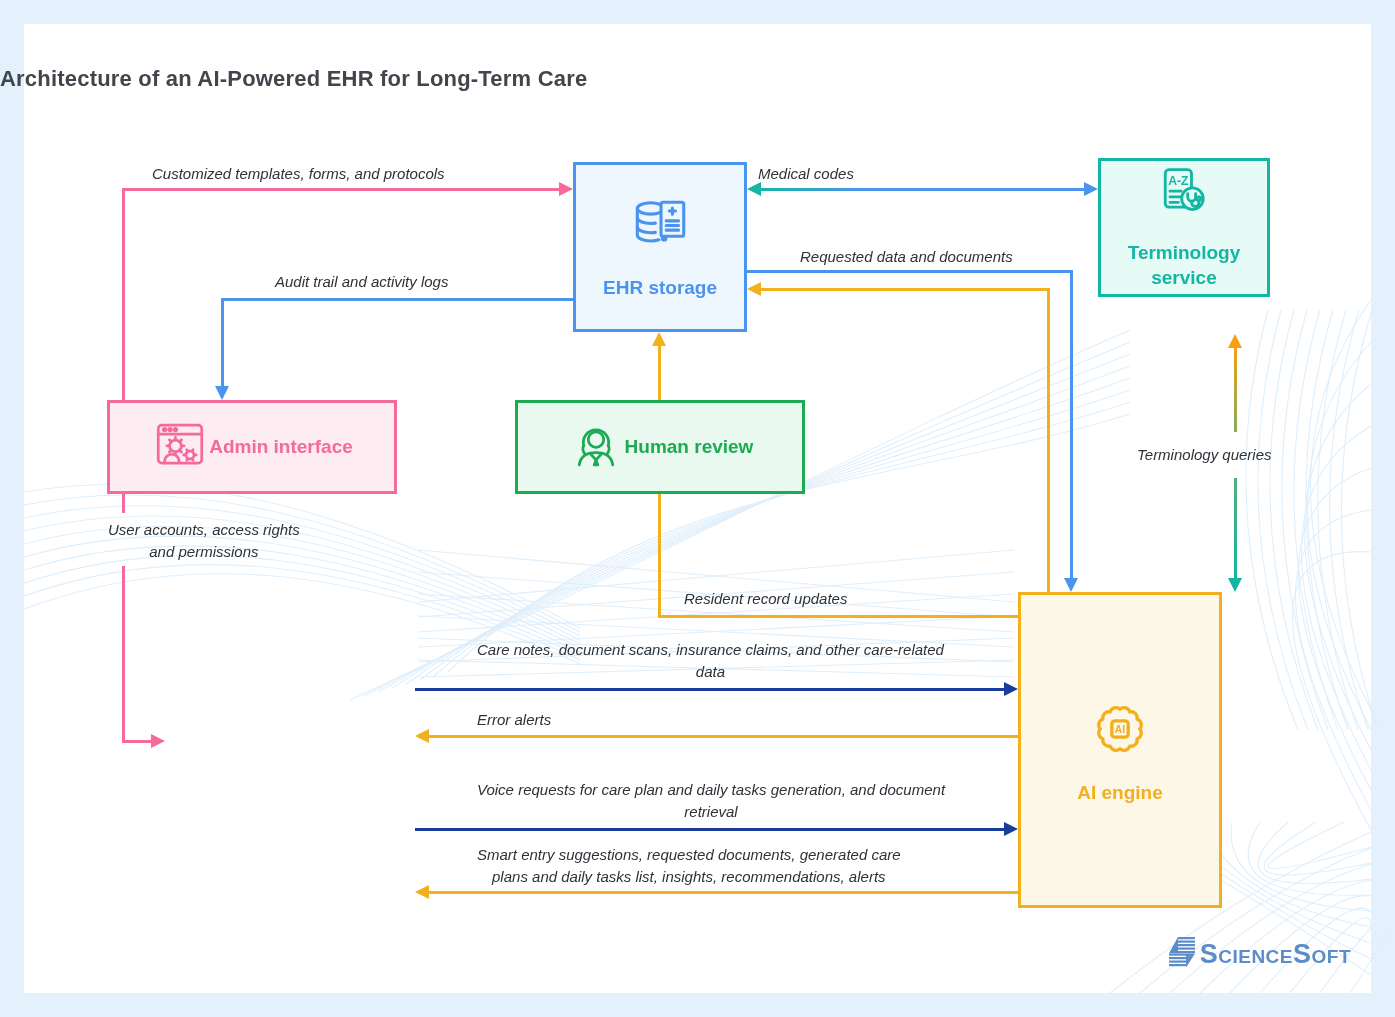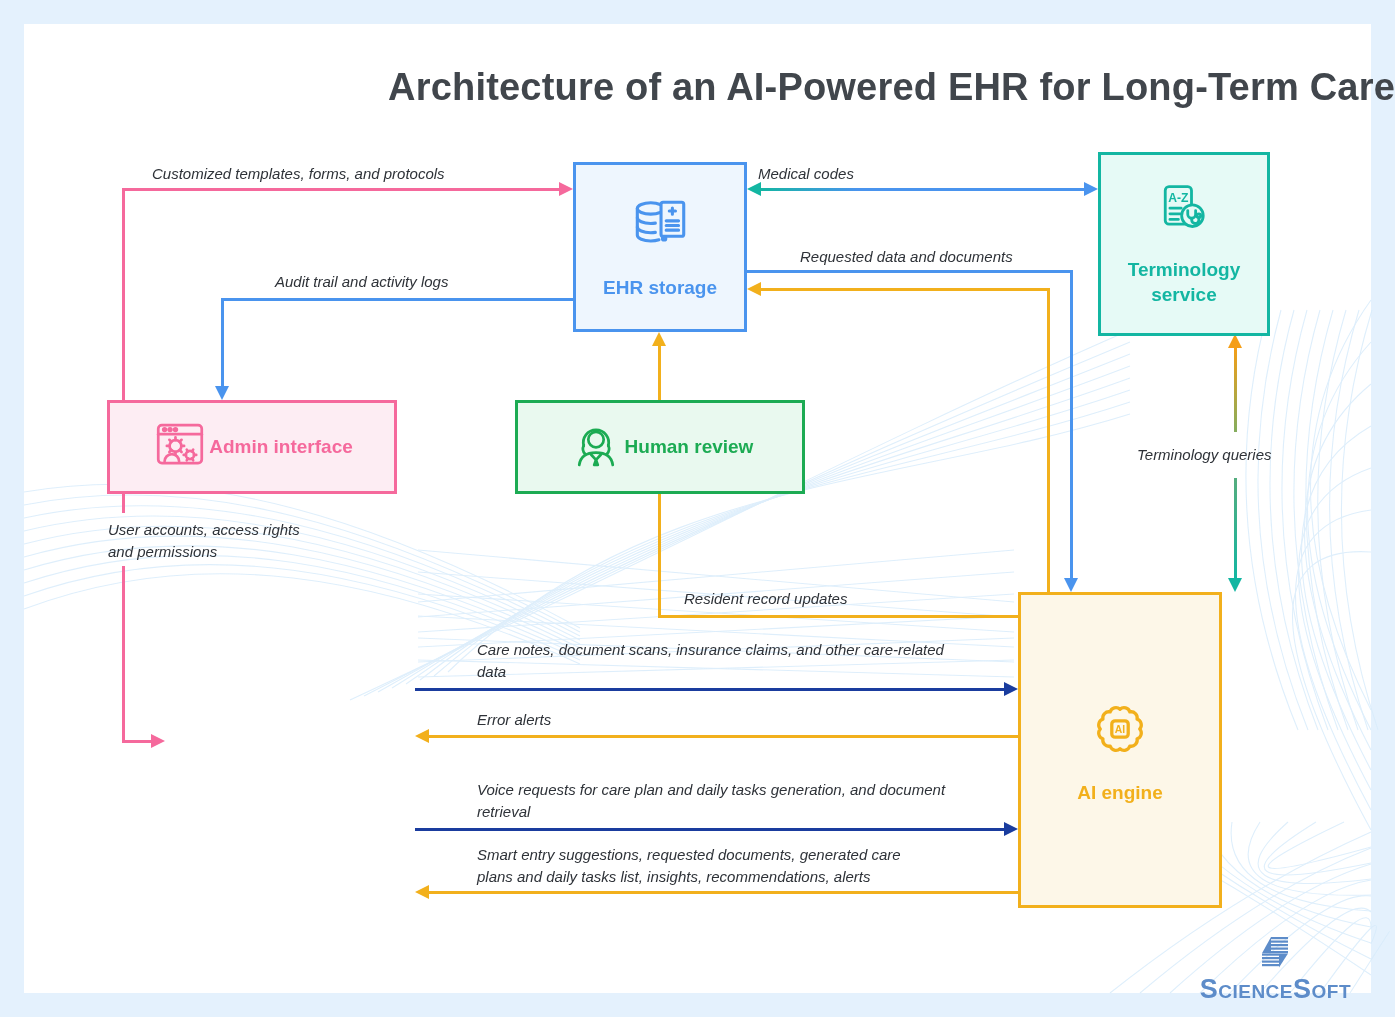--- a/index.html
+++ b/index.html
@@ -1,49 +1,49 @@
 <!DOCTYPE html>
 <html style="--pink: #f5699c; --blue: #4a94ee; --navy: #1a3c9e; --yellow: #f2b01c; --teal: #13b6a2; --green: #1cab53; --orange: #f59e16; --pink-bg: #fdedf3; --blue-bg: #eef6fe; --navy-bg: #edf2fc; --teal-bg: #e6faf6; --green-bg: #e9f9ef; --amber-bg: #fdf7e8; --ink: #2e3238; --title-ink: #41464c; --logo-blue: #5d8cc9; --frame: #e4f1fd;"><head>
 <meta charset="utf-8">
 <style>
   html,body{margin:0;padding:0;background:#e4f1fd;}
   .canvas{position:relative;width:1395px;height:1017px;background:var(--frame,#e4f1fd);
           font-family:"Liberation Sans",sans-serif;overflow:hidden;}
   .panel{position:absolute;left:24px;top:24px;right:24px;bottom:24px;background:#ffffff;}
   .bg-curves{position:absolute;left:0;top:0;z-index:0;}
 
-  .diagram-title{position:absolute;left:0;top:66px;width:100%;text-align:right;
-    font-size:38px;font-weight:bold;color:var(--title-ink);letter-spacing:.2px;z-index:2;}
+  .diagram-title{position:absolute;left:0;top:66px;width:100%;text-align:left;
+    font-size:22px;font-weight:bold;color:var(--title-ink);letter-spacing:.2px;z-index:2;}
 
   .box{position:absolute;box-sizing:border-box;border:3px solid;display:flex;
        align-items:center;justify-content:center;z-index:2;}
   .box.col{flex-direction:column;gap:13px;}
   .box.row{flex-direction:row;gap:0;}
   .box .label{font-weight:bold;font-size:19px;line-height:1.3;text-align:center;}
 
   .b-ehr {left:573px;top:162px;width:174px;height:170px;border-color:var(--blue); background:var(--blue-bg); color:var(--blue);}
-  .b-term{left:1098px;top:152px;width:172px;height:184px;border-color:var(--teal); background:var(--teal-bg); color:var(--teal);}
+  .b-term{left:1098px;top:158px;width:172px;height:139px;border-color:var(--teal); background:var(--teal-bg); color:var(--teal);}
   .b-adm {left:107px;top:400px;width:290px;height:94px;border-color:var(--pink); background:var(--pink-bg); color:var(--pink);}
   .b-hum {left:515px;top:400px;width:290px;height:94px;border-color:var(--green);background:var(--green-bg);color:var(--green);}
   .b-staff{left:165px;top:592px;width:250px;height:316px;border-color:var(--navy);background:var(--navy-bg);color:var(--navy);}
   .b-ai  {left:1018px;top:592px;width:204px;height:316px;border-color:var(--yellow);background:var(--amber-bg);color:var(--yellow);}
   .b-term .label{width:140px;}
 
   .line{position:absolute;z-index:1;}
   .arr{position:absolute;width:0;height:0;z-index:1;}
   .ar{border-top:7px solid transparent;border-bottom:7px solid transparent;border-left:14px solid;}
   .al{border-top:7px solid transparent;border-bottom:7px solid transparent;border-right:14px solid;}
   .ad{border-left:7px solid transparent;border-right:7px solid transparent;border-top:14px solid;}
   .au{border-left:7px solid transparent;border-right:7px solid transparent;border-bottom:14px solid;}
 
   .edge-label{position:absolute;font-style:italic;font-size:15px;color:var(--ink);
-    line-height:1.45;white-space:pre-line;z-index:2;}
+    line-height:1.45;white-space:pre-line;z-index:2;text-align:center;}
   .tc{text-align:left;}
 
-  .logo{position:absolute;right:44px;top:934px;display:flex;align-items:center;z-index:2;flex-direction:column;}
+  .logo{position:absolute;right:44px;top:934px;display:flex;align-items:center;z-index:2;}
   .logo-text{font-size:27px;font-weight:600;color:var(--logo-blue);
     font-variant:small-caps;letter-spacing:.5px;}
 </style>
 </head>
 <body>
 
 <div class="canvas">
   <div class="panel"></div>
   <svg class="bg-curves" width="1395" height="1017">
     <g id="curves" fill="none" stroke="#d9ecfb" stroke-width="1.1" opacity="0.85">

